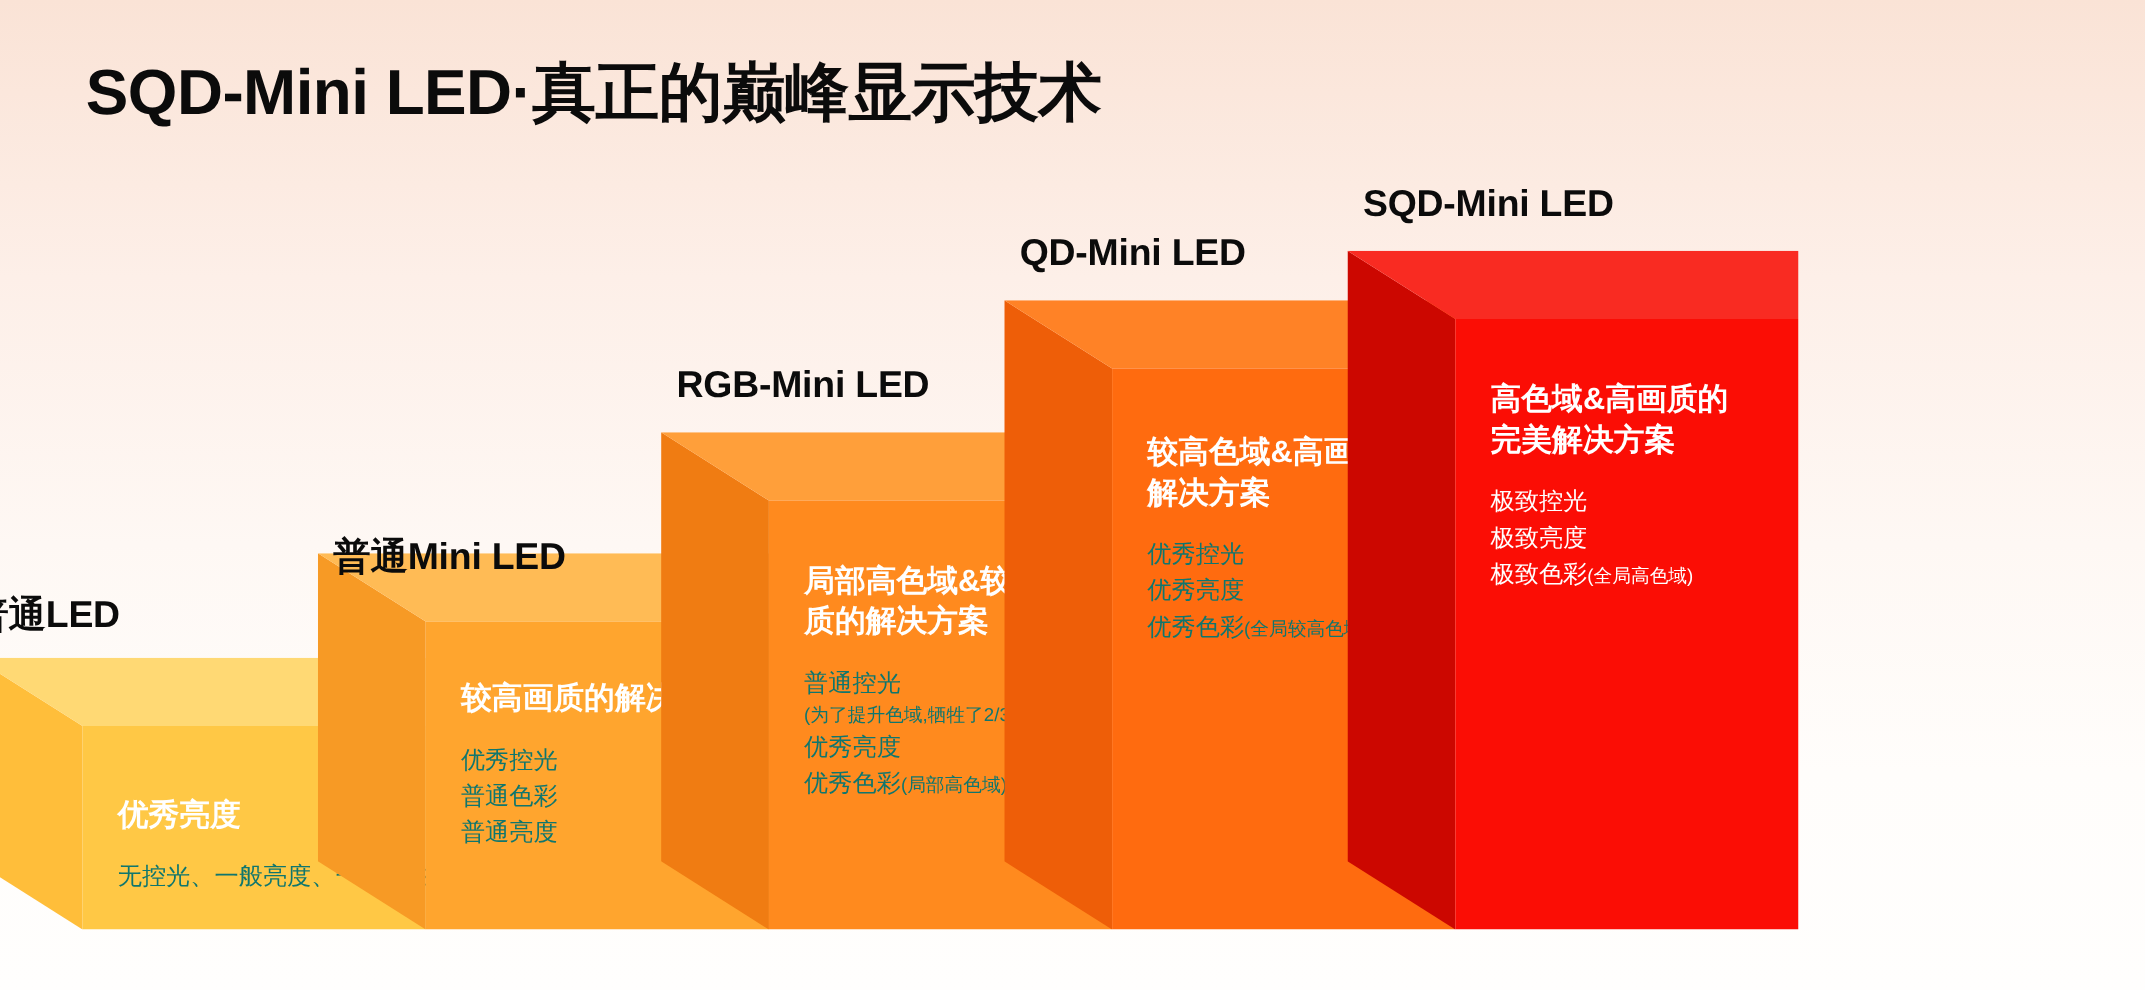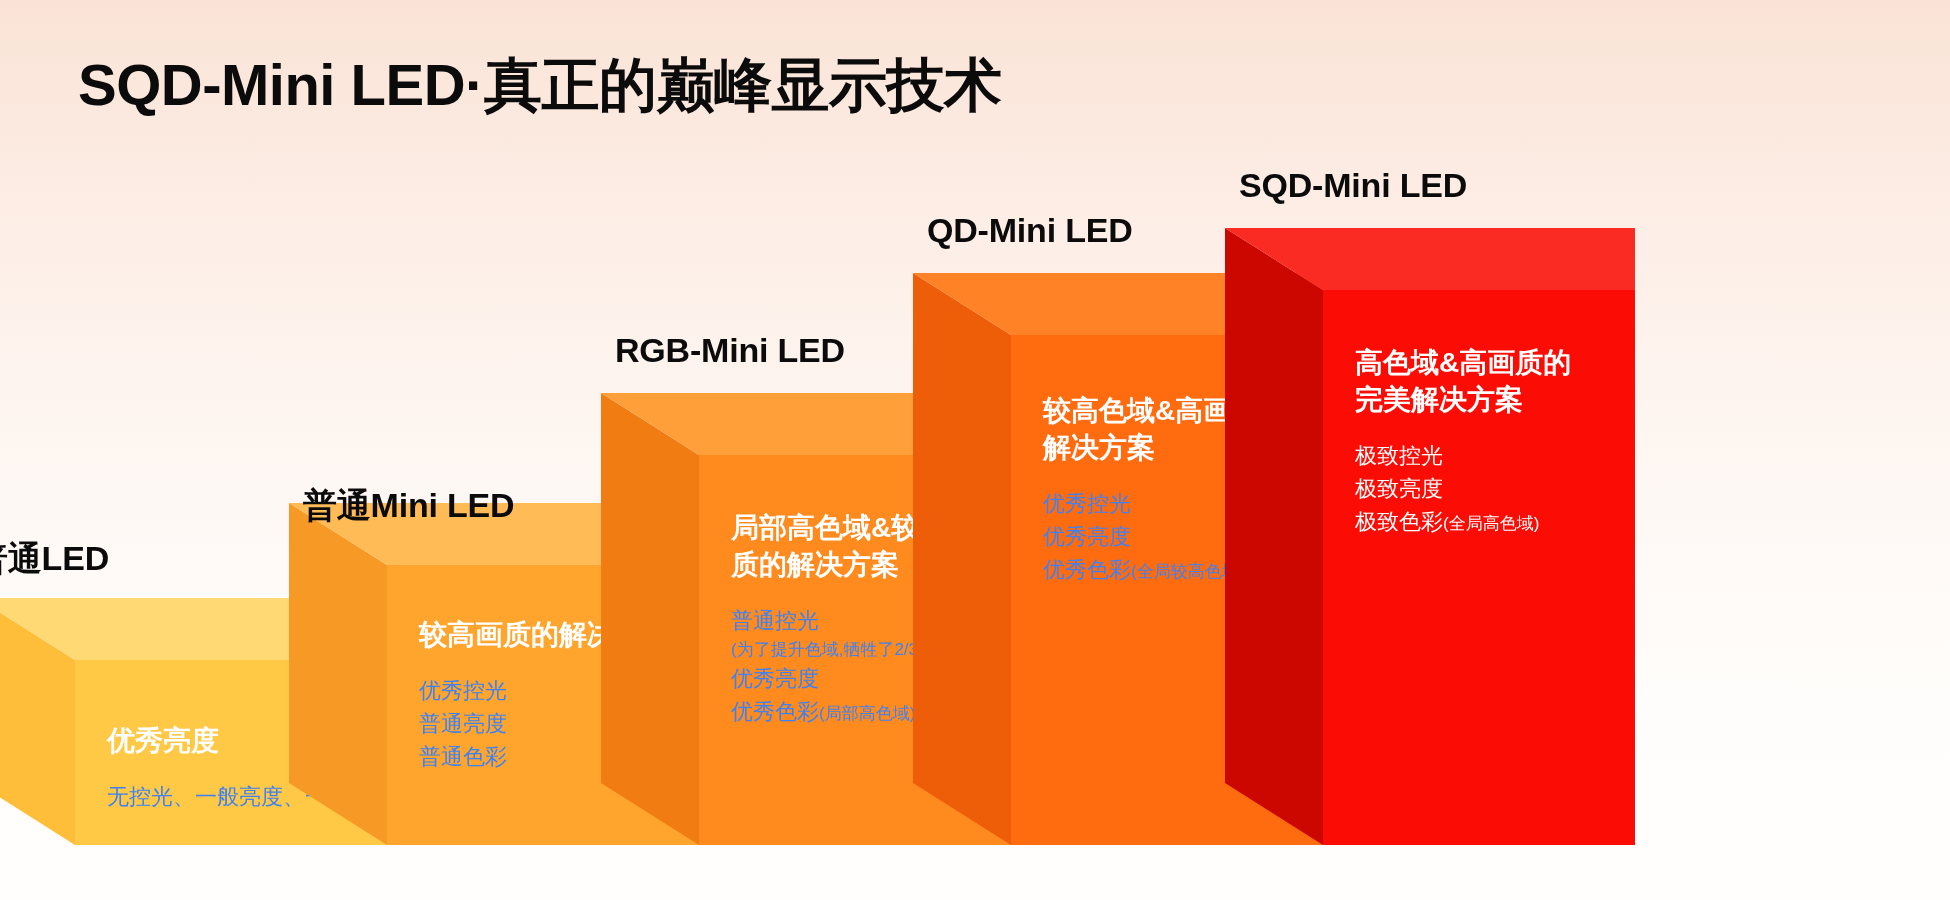--- a/index.html
+++ b/index.html
@@ -79,21 +79,21 @@
 
   .step-detail {
     font-size: 22px;
     line-height: 1.5;
     margin: 0;
     color: #121212;
   }
   .step-detail .line { display: block; white-space: nowrap; }
   .step-detail .note { font-size: 17px; }
 
-  .light-detail .step-detail { color: #3b82f6; }
+  .light-detail .step-detail { color: #0f766e; }
   .white-detail .step-detail { color: #ffffff; }
   .white-detail .step-detail .note { color: #ffffff; }
 </style>
 </head>
 <body>
 
 <div id="stage">
 
   <div id="page-title">SQD-Mini LED·真正的巅峰显示技术</div>
 
@@ -115,22 +115,22 @@
       <div class="step" style="left: 289px; bottom: 55px; width: 410px; height: 342px;">
         <svg width="410" height="342" viewBox="0 0 410 342" style="position: absolute; left: 0px; top: 0px;">
           <polygon points="0,0 98,62 98,342 0,280" fill="#F79A25"></polygon>
           <polygon points="0,0 410,0 410,62 98,62" fill="#FFBB55"></polygon>
           <rect x="98" y="62" width="312" height="280" fill="#FFA52E"></rect>
         </svg>
         <div class="step-content light-detail" style="left: 130px; top: 114px; width: 280px;">
           <div class="step-heading">较高画质的解决方案</div>
           <div class="step-detail">
             <span class="line">优秀控光</span>
+            <span class="line">普通色彩</span>
             <span class="line">普通亮度</span>
-            <span class="line">普通色彩</span>
           </div>
         </div>
       </div>
       <div class="step-label" style="left: 303px; top: 441px; margin-top: 42px;">普通Mini LED</div>
       <div class="step" style="left: 601px; bottom: 55px; width: 410px; height: 452px;">
         <svg width="410" height="452" viewBox="0 0 410 452" style="position: absolute; left: 0px; top: 0px;">
           <polygon points="0,0 98,62 98,452 0,390" fill="#F07C12"></polygon>
           <polygon points="0,0 410,0 410,62 98,62" fill="#FF9F3A"></polygon>
           <rect x="98" y="62" width="312" height="390" fill="#FF8A1E"></rect>
         </svg>

